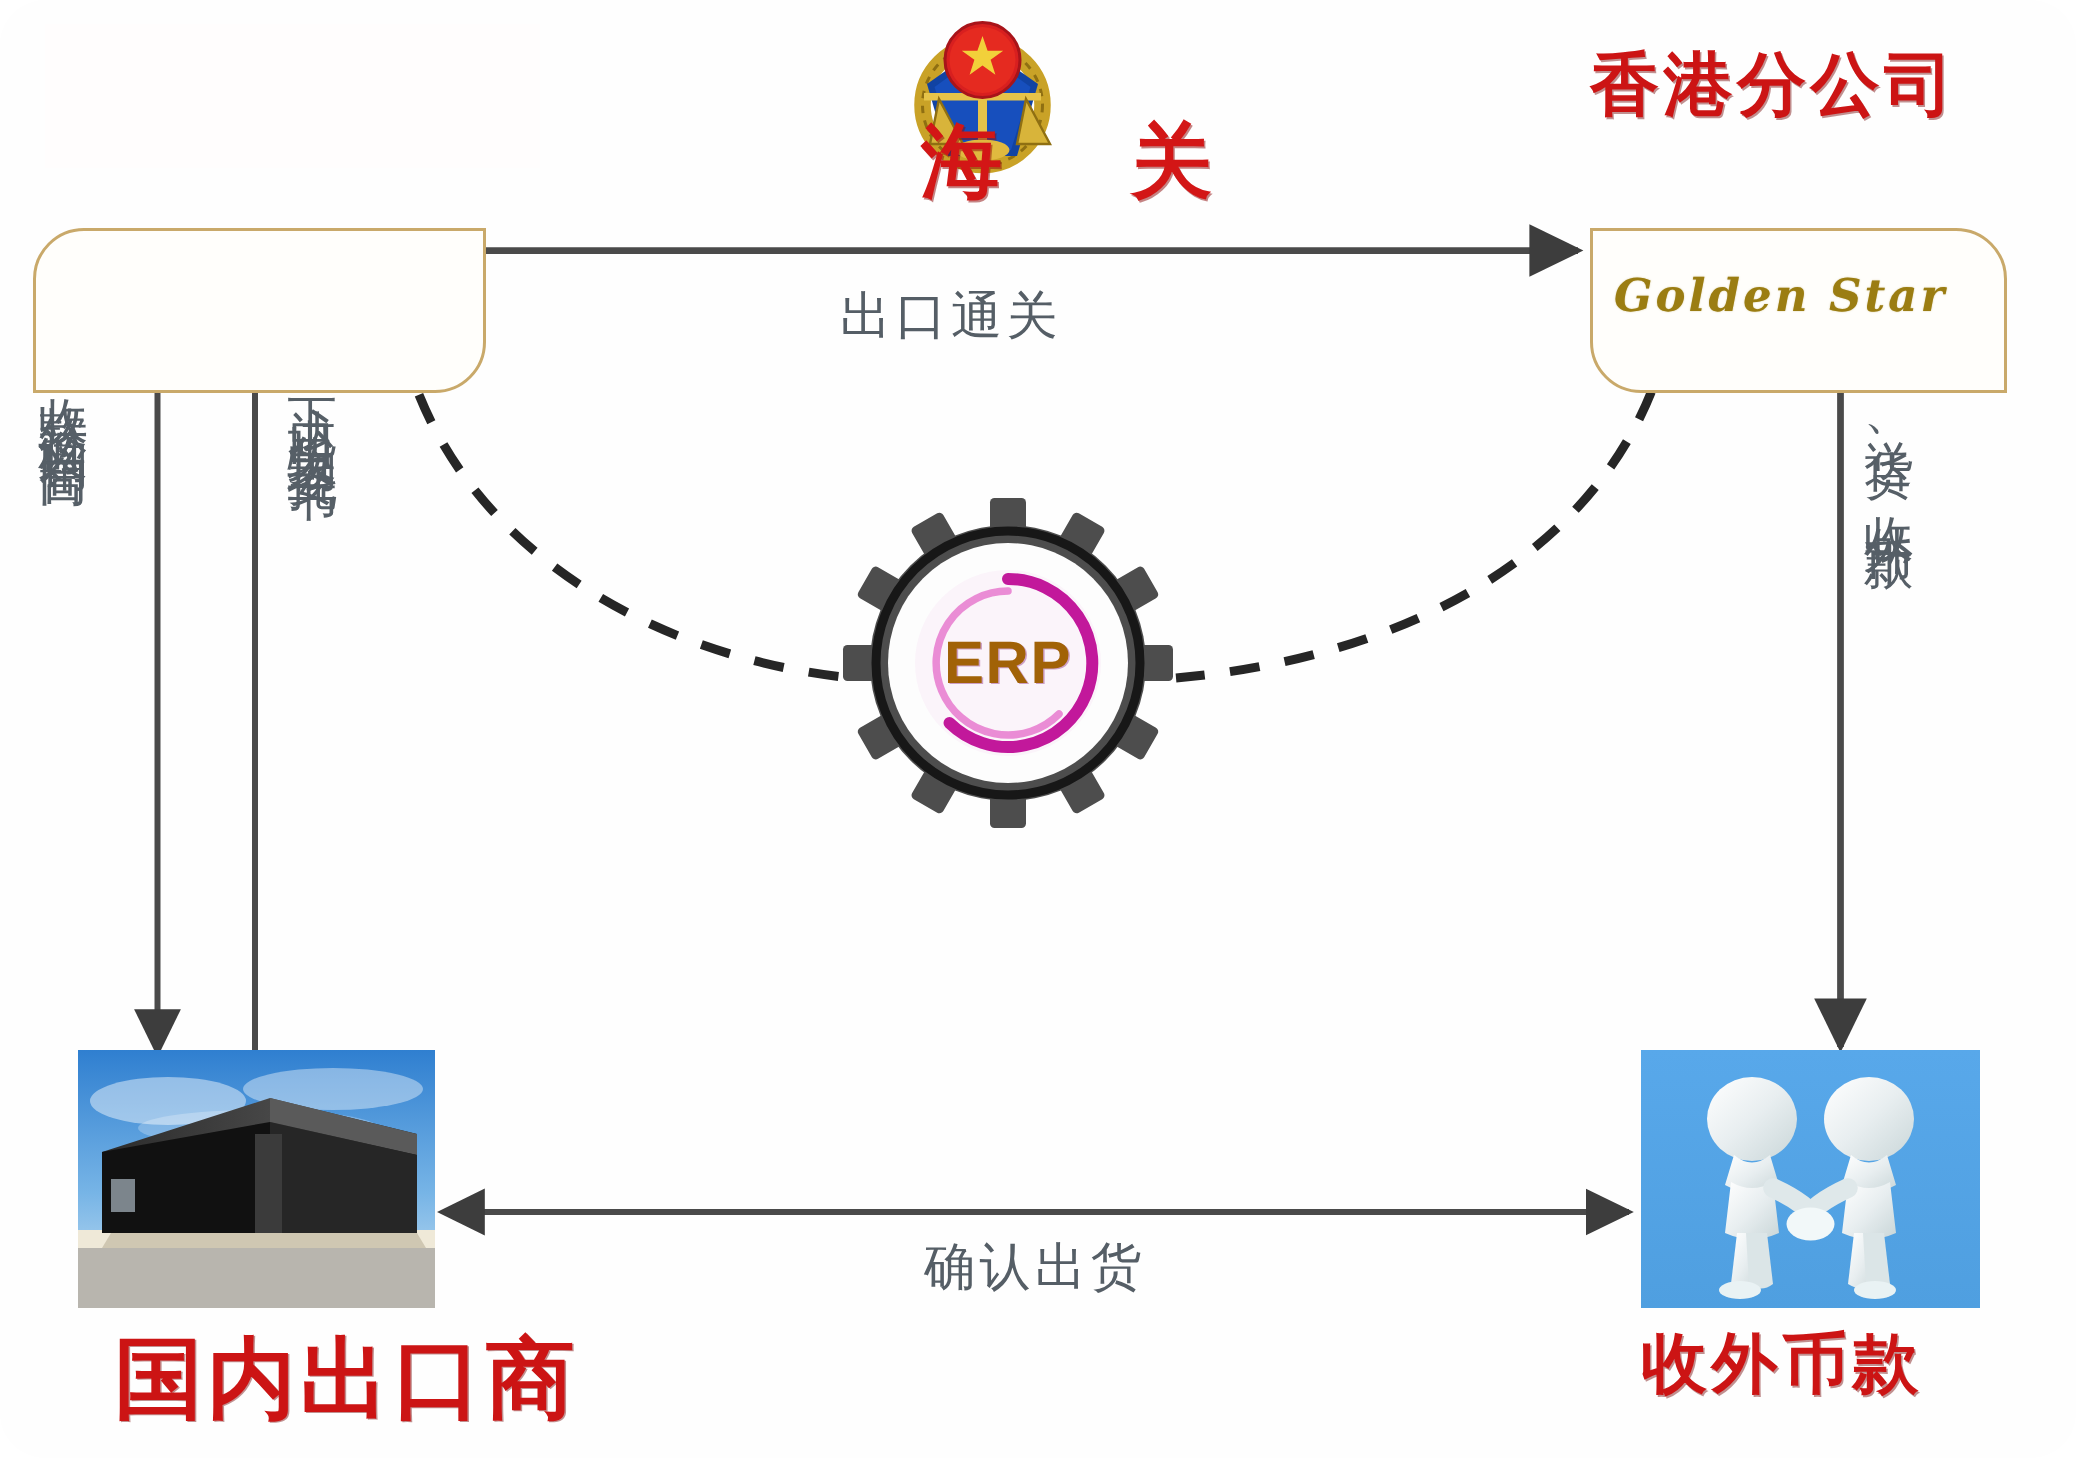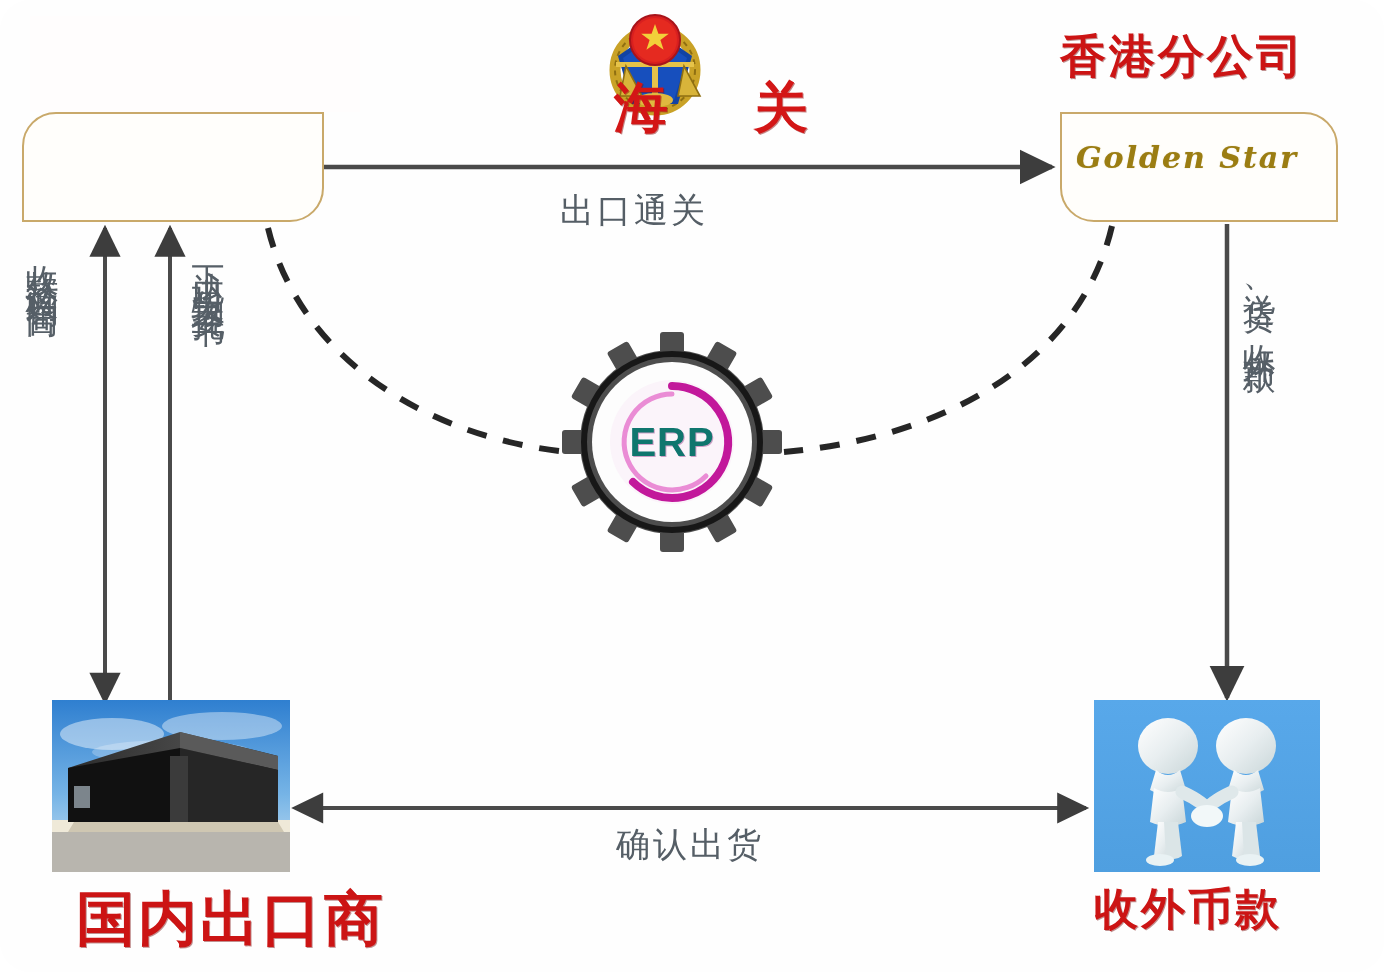--- a/index.html
+++ b/index.html
@@ -14,20 +14,21 @@
 
   
   #wires{position:absolute;left:0;top:0;width:1384px;height:972px;}
 
   
   .nodebox{
     position:absolute;
     border:2px solid #c9a96a;
     background:#fffefb;
     box-sizing:border-box;
+    margin-top:40px;
   }
   #hk-box{left:1060px;top:112px;width:278px;height:110px;
     border-radius:0 34px 0 34px;}
   #left-box{left:22px;top:112px;width:302px;height:110px;
     border-radius:34px 0 34px 0;}
 
   .script-label{
     position:absolute;left:14px;top:26px;
     font-family:"DejaVu Serif",serif;
     font-style:italic;font-weight:700;
@@ -97,21 +98,21 @@
   #vl-contract{left:26px;top:240px;}
   #vl-entrust{left:192px;top:240px;}
   #vl-delivery{left:1243px;top:268px;}
 
   
   #gear{position:absolute;left:560px;top:330px;width:224px;height:224px;}
   #erp-word{
     position:absolute;left:560px;top:330px;width:224px;height:224px;
     display:flex;align-items:center;justify-content:center;
     font-size:40px;font-weight:700;
-    color:#0f766e;
+    color:#a16207;
     letter-spacing:1px;
     text-shadow:1px 1px 0 rgba(120,0,100,.35);
     pointer-events:none;
   }
 
   
   .photo{position:absolute;overflow:hidden;}
   #exporter-photo{left:52px;top:700px;width:238px;height:172px;}
   #buyer-photo{left:1094px;top:700px;width:226px;height:172px;}
 </style>

